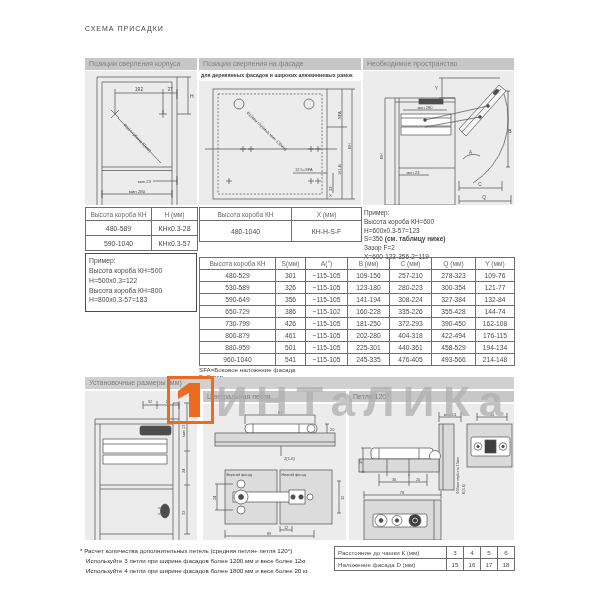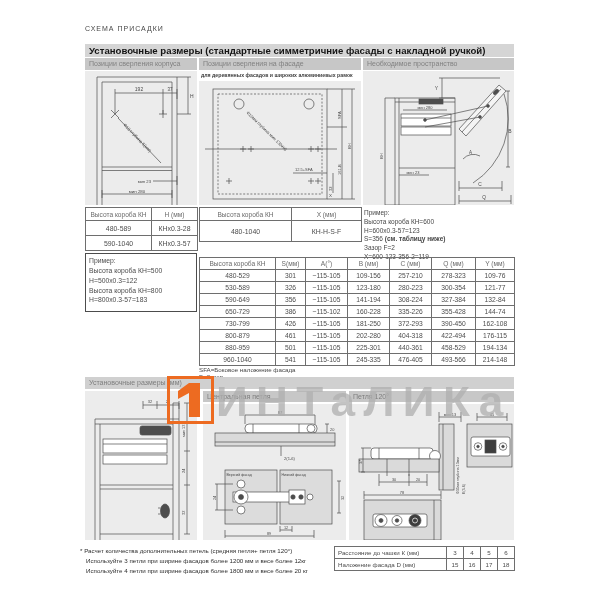--- a/index.html
+++ b/index.html
@@ -52,21 +52,20 @@
   .footnote{left:80px;top:546px;width:258px;font-size:6.2px;color:#2f2f2f;line-height:1.6;}
   .footnote .line + .line{margin-left:6px;}
 </style>
 </head>
 <body>
 
 <div id="canvas">
 
   <div class="abs doc-label">СХЕМА ПРИСАДКИ</div>
 
-  <div class="abs main-header">Установочные размеры (стандартные симметричние фасады с накладной ручкой)</div>
 
   <div class="abs colhead" style="left:85px;width:112px;">Позиции сверления корпуса</div>
   <div class="abs colhead" style="left:199px;width:162px;">Позиции сверления на фасаде</div>
   <div class="abs colhead" style="left:363px;width:151px;">Необходимое пространство</div>
 
   <div class="abs subtitle">для деревянных фасадов и широких алюминиевых рамок</div>
 
   <div class="abs panel" style="left:85px;top:71px;width:112px;height:134px;">
     <svg viewBox="0 0 112 134">
       <g class="lines">

